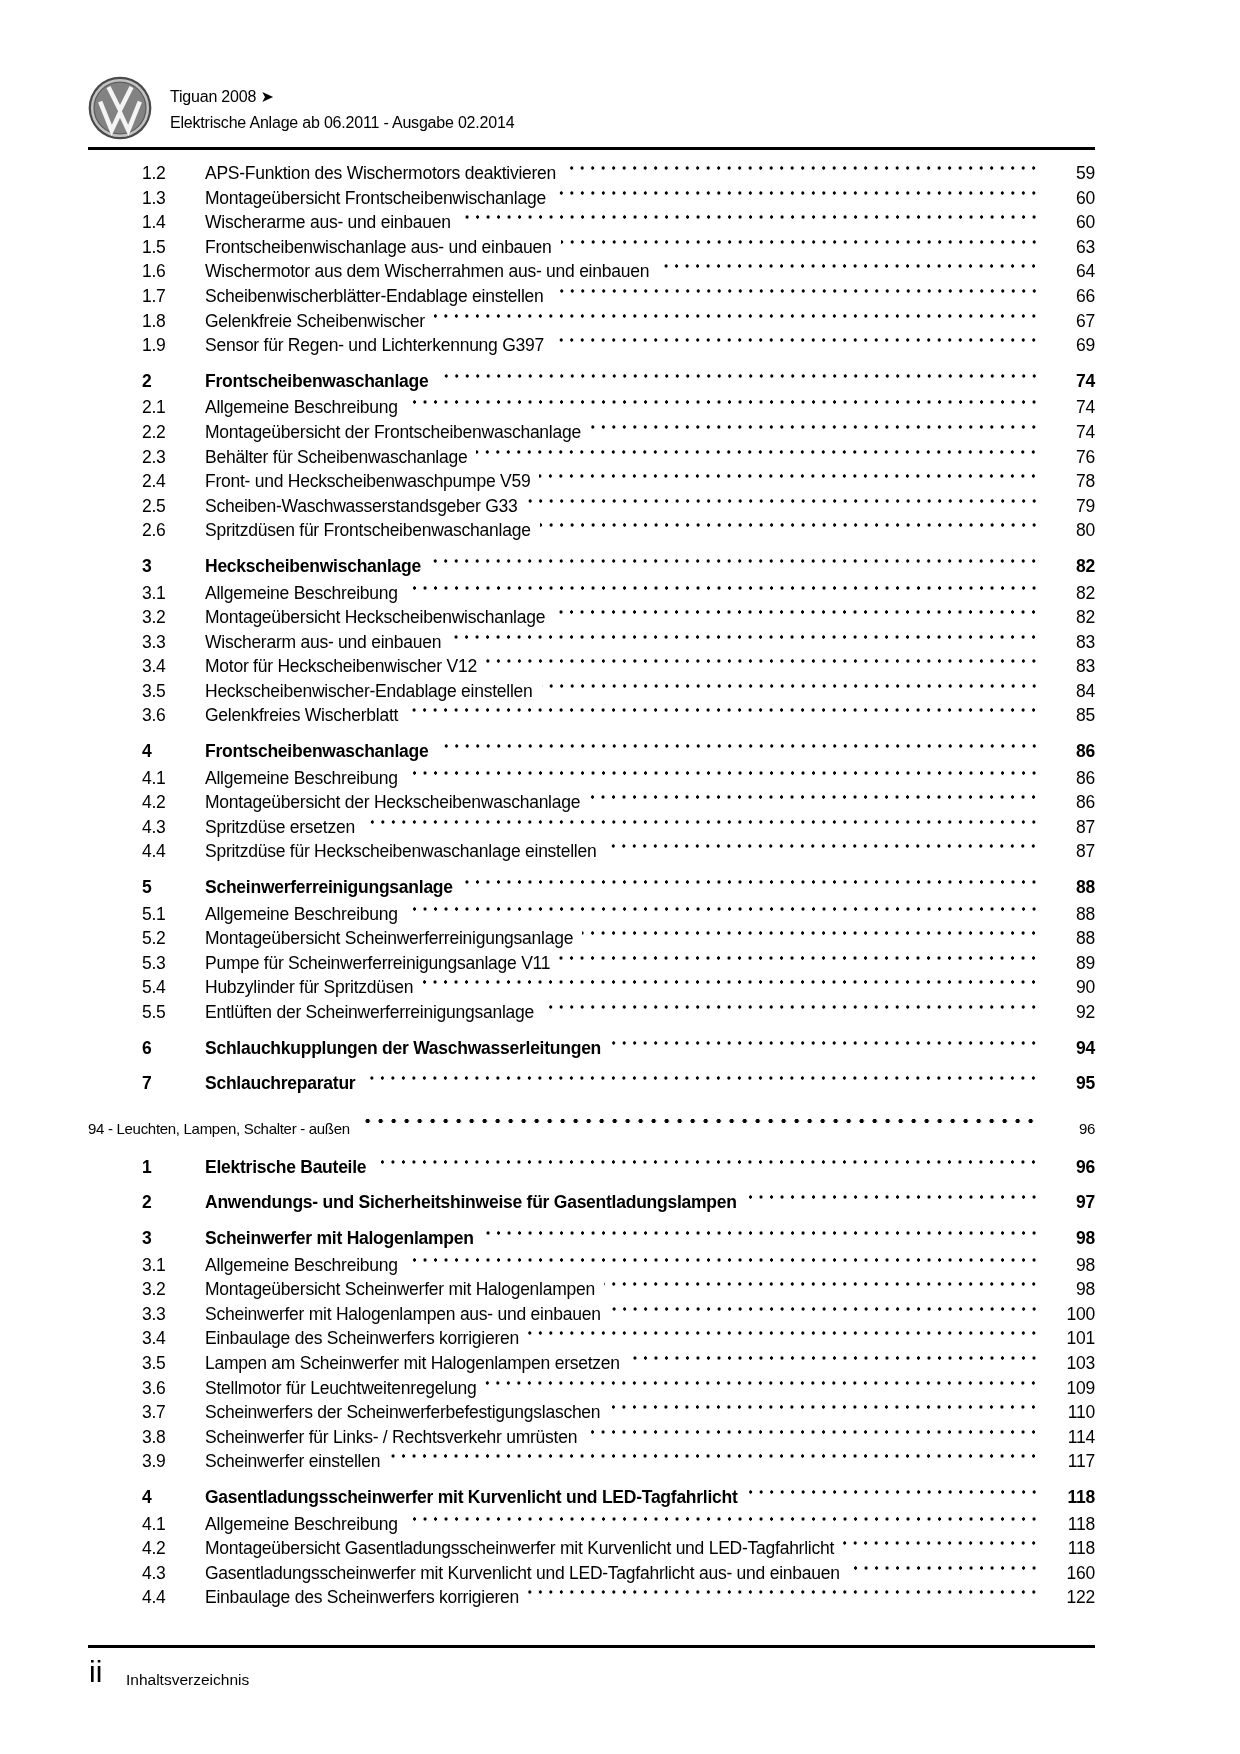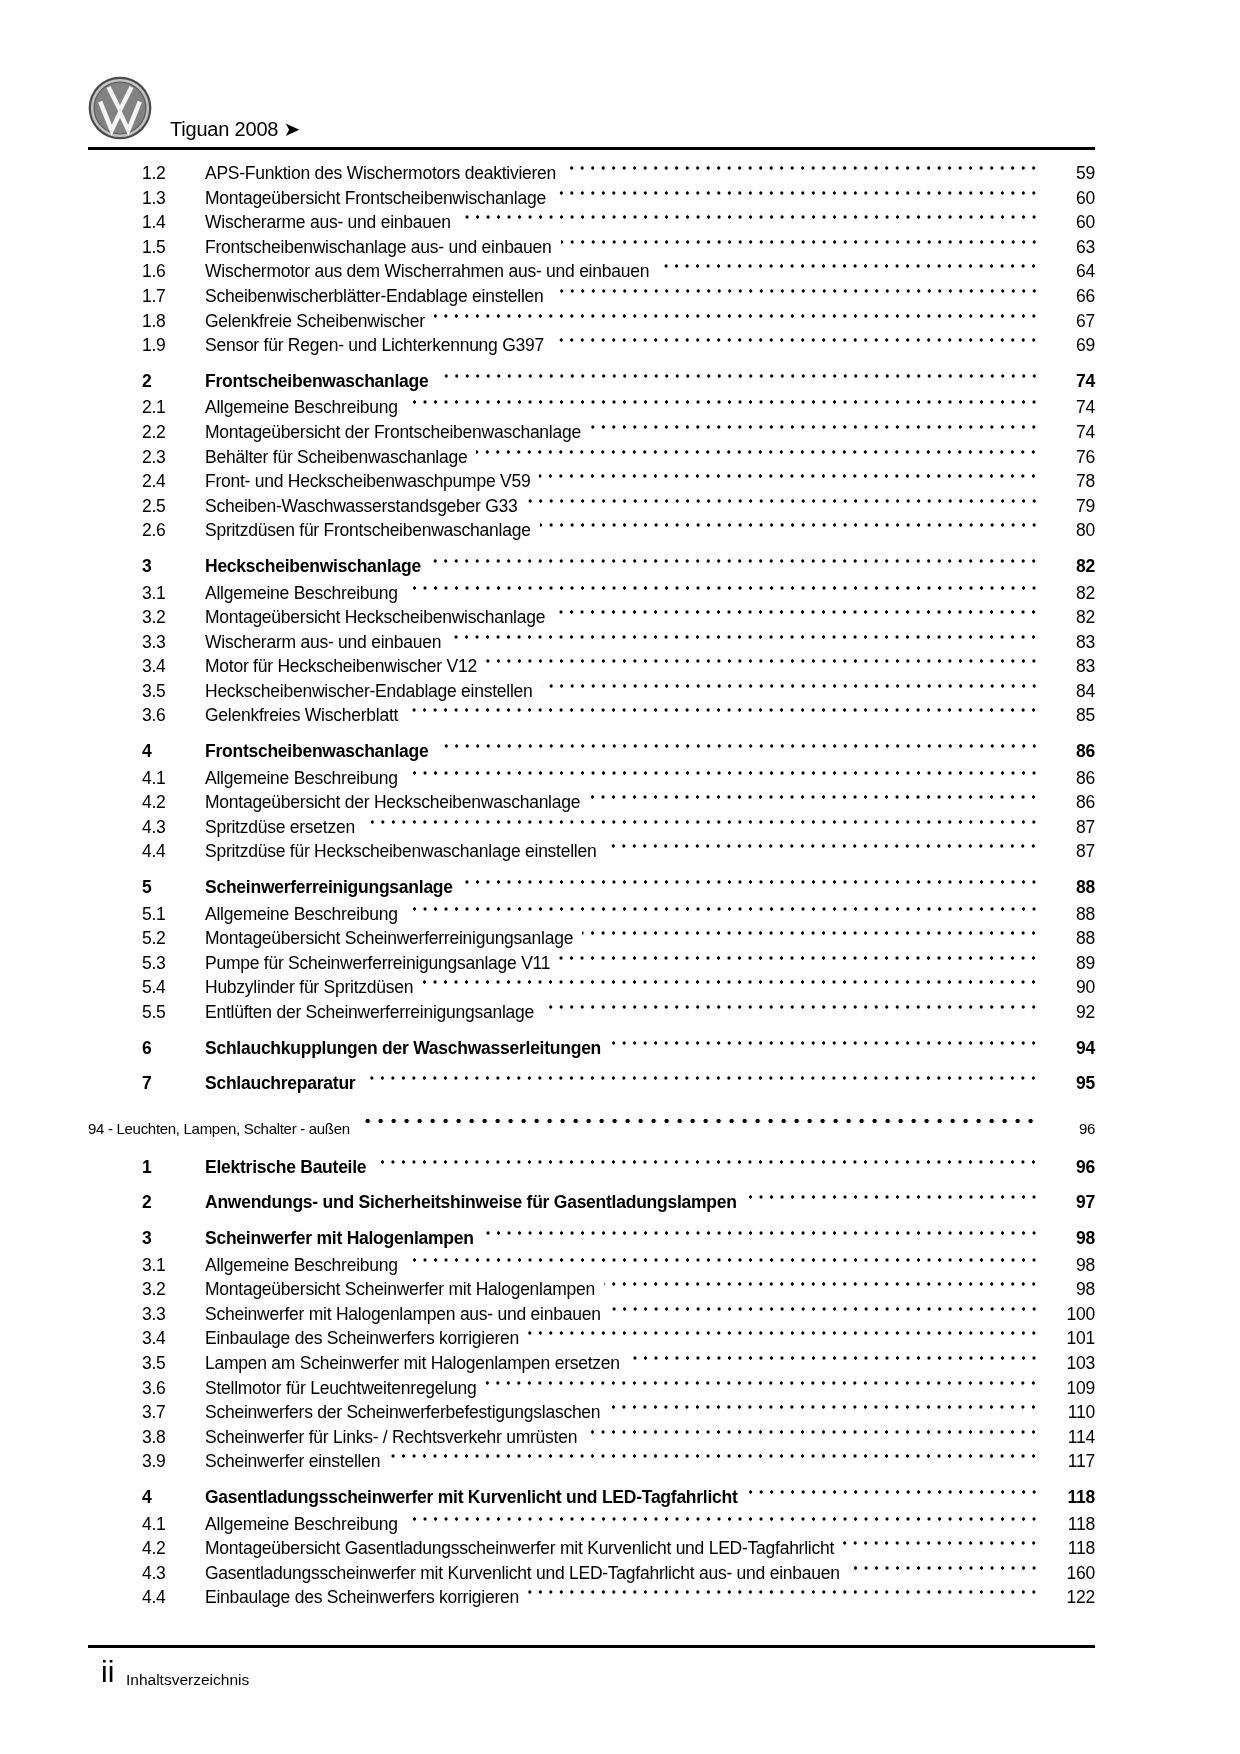--- a/index.html
+++ b/index.html
@@ -2,22 +2,22 @@
 <html><head>
 <meta charset="utf-8">
 <style>
   html,body{margin:0;padding:0;background:#fff;}
   body{width:1240px;height:1754px;font-family:"Liberation Sans",sans-serif;color:#000;
        -webkit-font-smoothing:antialiased;}
   .page{position:relative;width:1240px;height:1754px;background:#fff;overflow:hidden;}
 
   
   .logo{position:absolute;left:88px;top:76px;width:64px;height:64px;}
-  .header-text{position:absolute;left:170px;top:84px;font-size:20px;line-height:26px;
-               letter-spacing:-0.2px;margin-top:32px;}
+  .header-text{position:absolute;left:170px;top:84px;font-size:16px;line-height:26px;
+               letter-spacing:-0.2px;}
   .hrule{position:absolute;left:88px;width:1007px;height:3px;background:#000;}
   .hrule.top{top:147px;}
   .hrule.bottom{top:1645px;}
 
   
   .toc{position:absolute;left:88px;top:161px;width:1007px;}
   .row{display:flex;align-items:center;font-size:17.5px;line-height:24.6px;
        letter-spacing:-0.25px;white-space:nowrap;}
   .row .num{flex:none;margin-left:54px;width:63px;}
   .row .title{flex:none;}
@@ -28,40 +28,41 @@
        background-position:right 2px bottom 0px;}
   .row .page-num{flex:none;min-width:44px;text-align:right;}
   .row.bold{font-weight:bold;margin-top:11px;margin-bottom:2px;}
   .row.chapter{font-size:15px;line-height:30px;margin-top:18px;margin-bottom:5px;
        letter-spacing:-0.3px;}
   .row.chapter .leader{height:14px;
        background-image:radial-gradient(circle,#000 1.9px,transparent 2.3px);
        background-size:13px 12px;background-position:right 4px bottom 1px;}
 
   
-  .footer-page{position:absolute;left:89px;top:1655px;font-size:30px;line-height:34px;margin-left:12px;}
+  .footer-page{position:absolute;left:89px;top:1655px;font-size:30px;line-height:34px;}
   .footer-label{position:absolute;left:126px;top:1671px;font-size:15.5px;}
 </style>
 </head>
 <body>
 
 <div class="page">
 
   <div class="logo">
     <svg viewBox="0 0 100 100" width="64" height="64">
       <circle cx="50" cy="50" r="49" fill="#4a4a4a"></circle>
       <circle cx="50" cy="50" r="45.5" fill="#c2c2c2"></circle>
       <circle cx="50" cy="50" r="40.5" fill="#828282"></circle>
       <circle cx="50" cy="50" r="40.5" fill="none" stroke="#5d5d5d" stroke-width="2"></circle>
       <polyline points="32,17 50,53 68,17" fill="none" stroke="#f4f4f4" stroke-width="7"></polyline>
       <polyline points="19,40 37,85 50,57 63,85 81,40" fill="none" stroke="#f4f4f4" stroke-width="7"></polyline>
     </svg>
   </div>
   <div class="header-text">
     <div>Tiguan 2008 ➤</div>
+    <div>Elektrische Anlage ab 06.2011 - Ausgabe 02.2014</div>
   </div>
   <div class="hrule top"></div>
 
   <div class="toc" id="toc">
       <div class="row">
       <span class="num">1.2</span>
       <span class="title">APS-Funktion des Wischermotors deaktivieren</span>
       <span class="leader"></span>
       <span class="page-num">59</span>
     </div>

